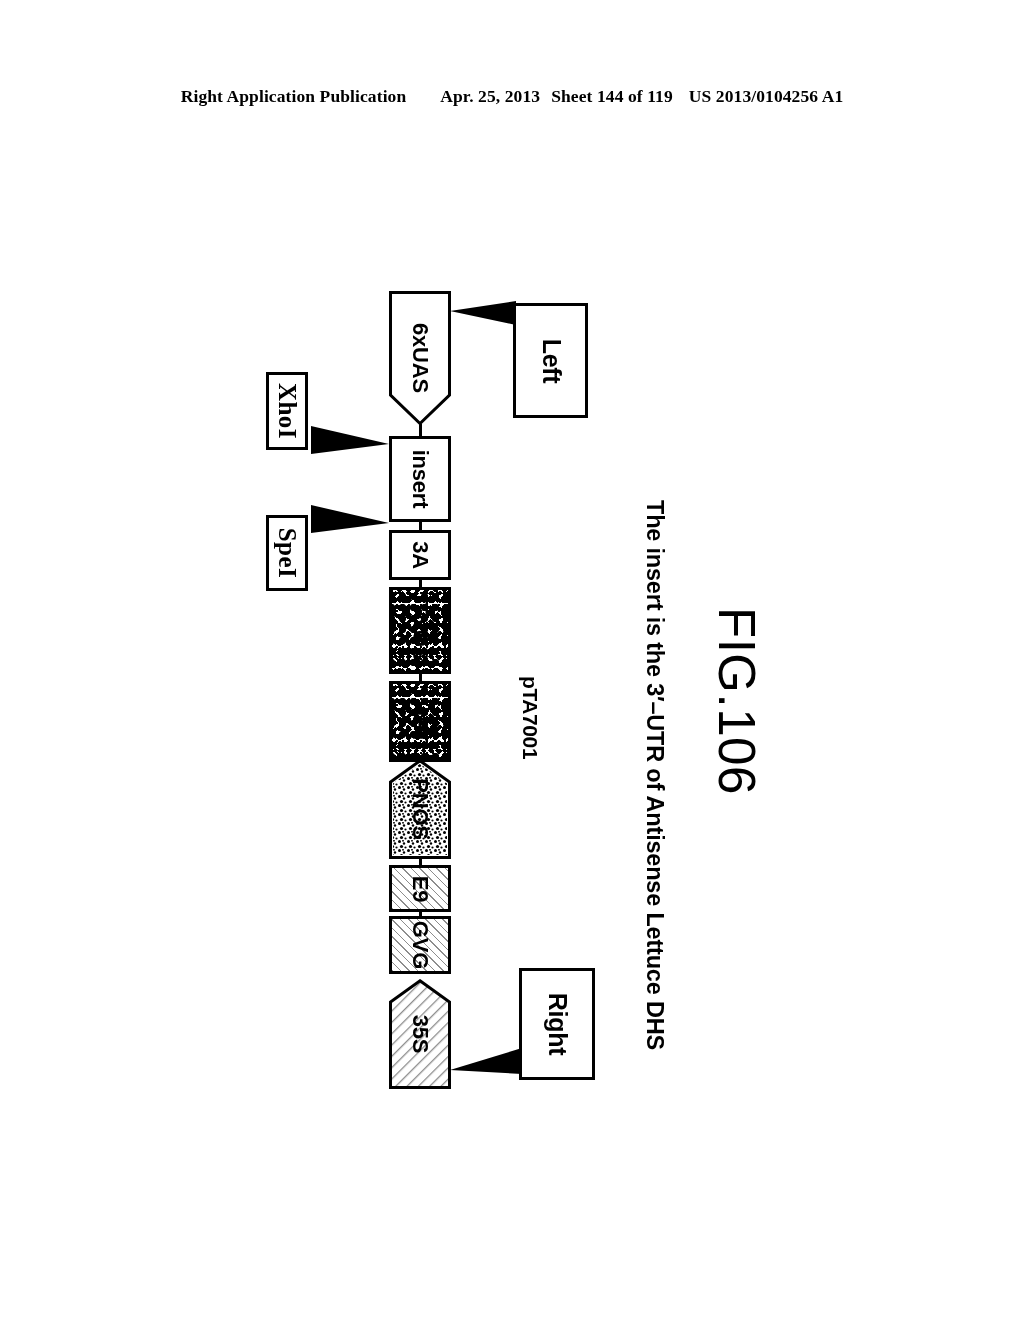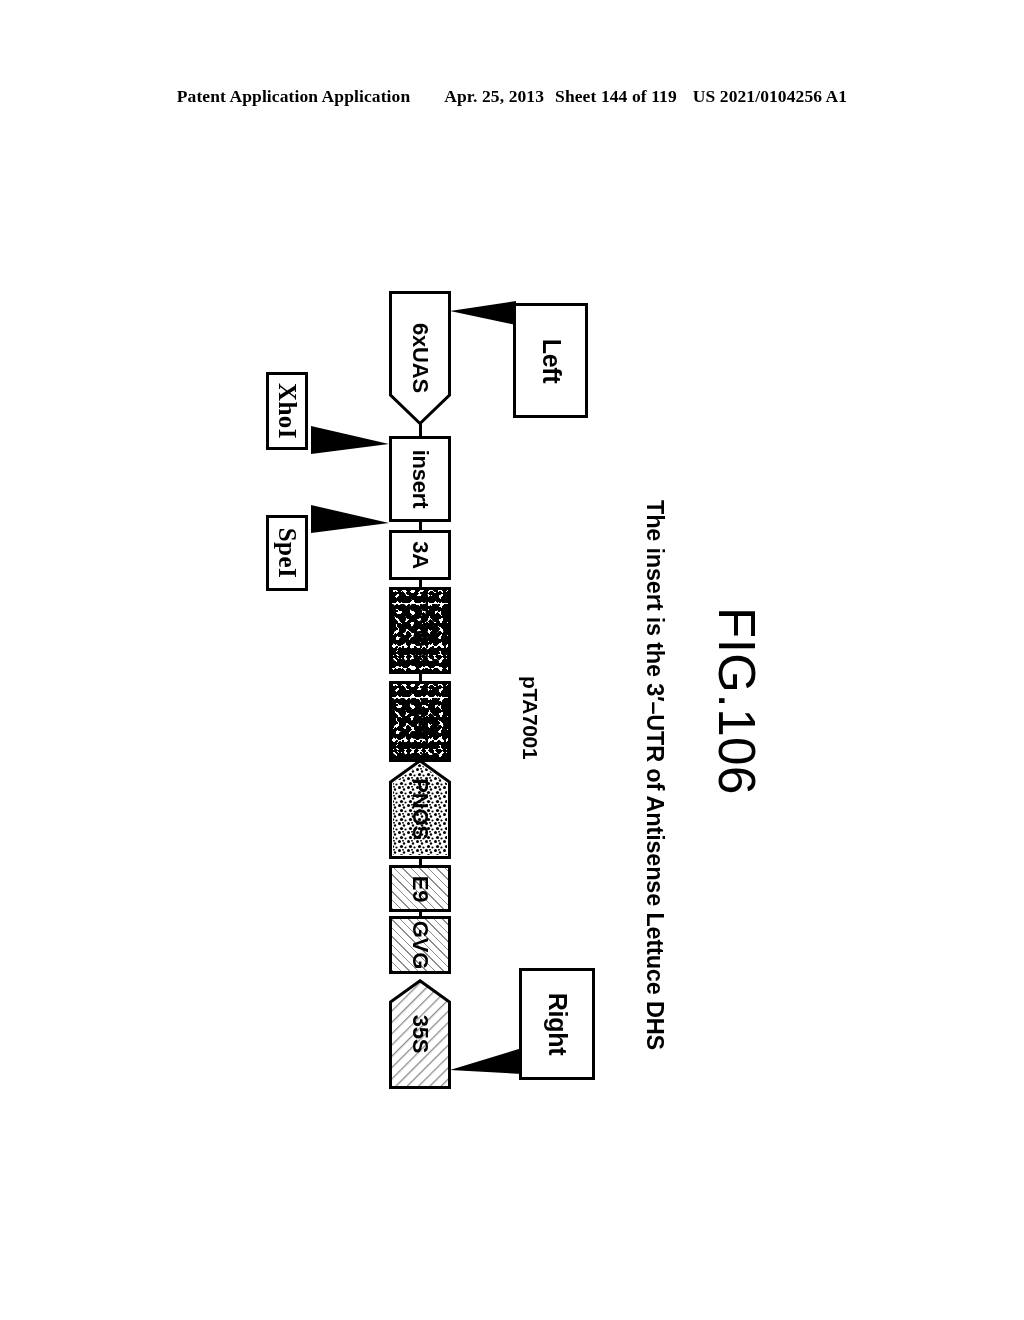--- a/index.html
+++ b/index.html
@@ -159,21 +159,21 @@
   #fig-number {
     font-size: 51px;
     font-weight: normal;
     letter-spacing: 0.5px;
   }
 </style>
 </head>
 <body>
 
 <div id="page-header">
-  <span class="hdr-left">Patent Application Application</span><span class="hdr-date">Apr. 25, 2013</span><span class="hdr-sheet">Sheet 144 of 119</span><span>US 2021/0104256 A1</span>
+  <span class="hdr-left">Right Application Publication</span><span class="hdr-date">Apr. 25, 2013</span><span class="hdr-sheet">Sheet 144 of 119</span><span>US 2013/0104256 A1</span>
 </div>
 
 <div id="figure">
 
   <div class="map-arrow" style="left:389px; top:291px; width:62px; height:134px;">
     <svg width="62" height="134" viewBox="0 0 62 134" style="position:absolute;inset:0;">
       <polygon points="1.5,1.5 60.5,1.5 60.5,104 31,132.5 1.5,104" fill="#ffffff" stroke="#000000" stroke-width="3"></polygon>
     </svg>
     <span class="lbl">6xUAS</span>
   </div>

